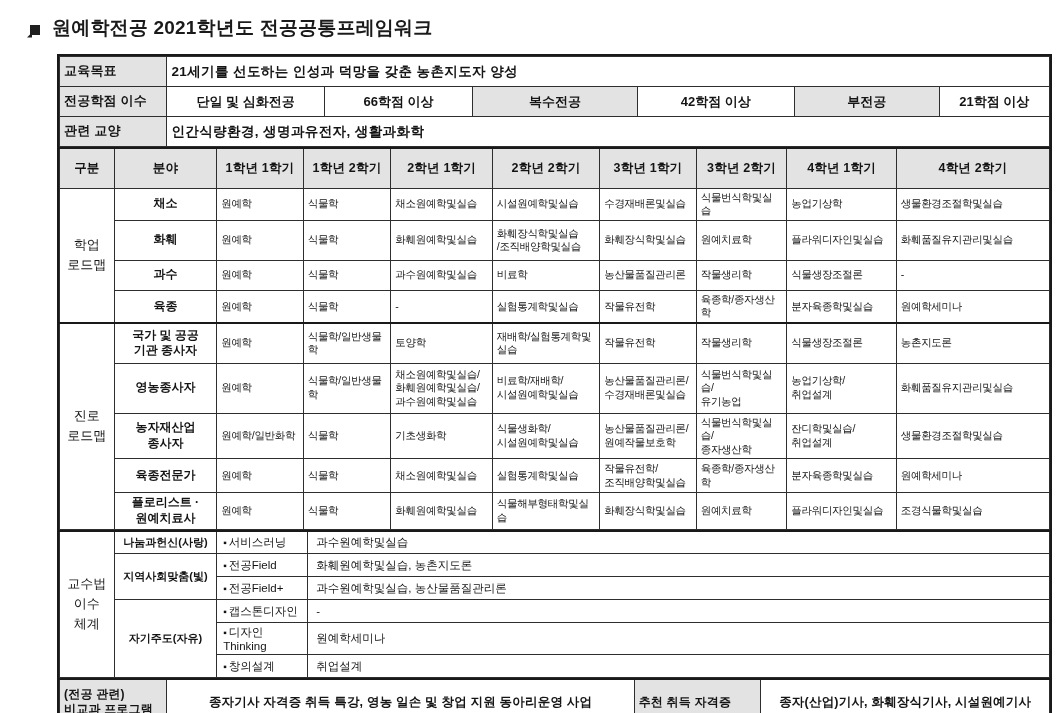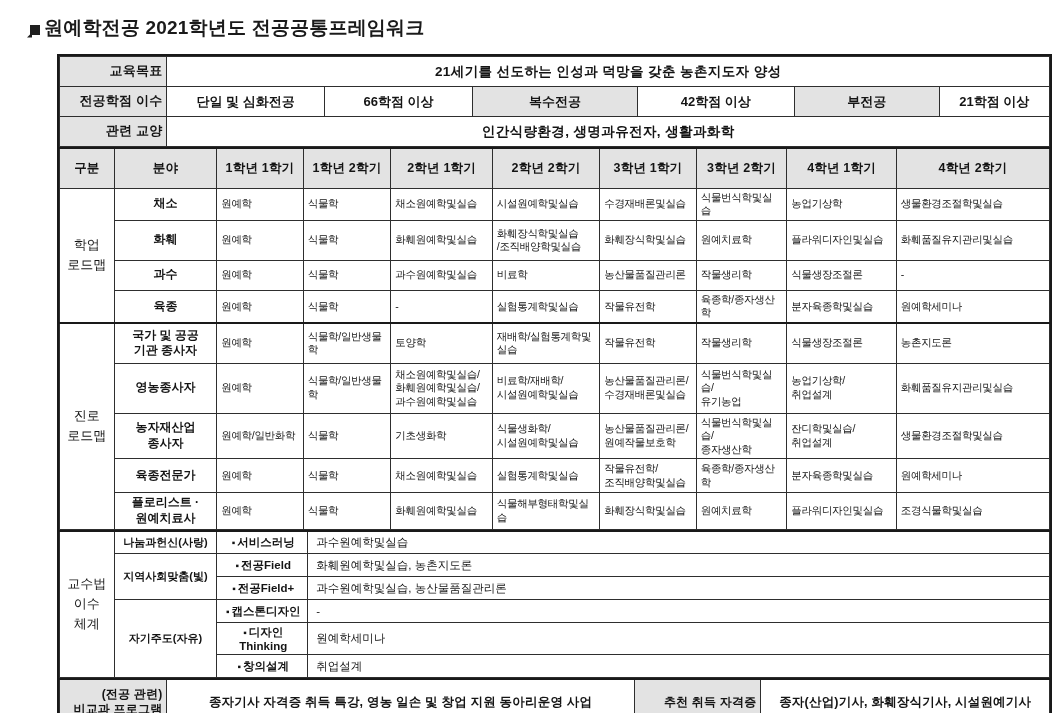--- a/index.html
+++ b/index.html
@@ -5,21 +5,21 @@
   html,body{margin:0;padding:0;}
   body{
     width:1060px;height:713px;
     background:#ffffff;
     font-family:"Liberation Sans", sans-serif;
     color:#141414;
     -webkit-font-smoothing:antialiased;
   }
   .sheet{box-sizing:border-box;width:1060px;padding:13px 8px 0 57px;position:relative;}
   .doc-title{
-    display:flex;align-items:center;gap:4px;
+    display:flex;align-items:center;gap:12px;
     margin:2px 0 13px -27px;
     font-size:19px;font-weight:bold;letter-spacing:0.2px;color:#1a1a1a;
   }
   .bullet-square{width:10px;height:10px;background:#1f1f1f;position:relative;flex:0 0 auto;margin-top:3px;}
   .bullet-square::after{
     content:"";position:absolute;left:-3px;bottom:-3px;width:5px;height:5px;background:#1f1f1f;
     clip-path:polygon(0 100%,100% 0,100% 100%);
   }
   .frame{border:2.5px solid #191919;background:#fff;}
   table{width:100%;border-collapse:collapse;table-layout:fixed;}
@@ -27,29 +27,29 @@
     border:1px solid #2e2e2e;vertical-align:middle;
     padding:2px 4px;white-space:pre-line;overflow:hidden;
   }
   .t-main,.t-ped,.t-bot{border-top:2px solid #191919;}
   .sec-top td{border-top:2px solid #191919;}
   .shade{
     background-color:#e3e3e3;
     background-image:radial-gradient(#c6c6c6 14%, rgba(0,0,0,0) 15%);
     background-size:4px 4px;
   }
-  .lbl{font-weight:bold;text-align:right;font-size:13px;letter-spacing:0.2px;line-height:1.3;}
-  .val-strong{font-weight:bold;text-align:center;font-size:13.5px;letter-spacing:0.4px;}
+  .lbl{font-weight:bold;text-align:left;font-size:13px;letter-spacing:0.2px;line-height:1.3;}
+  .val-strong{font-weight:bold;text-align:left;font-size:13.5px;letter-spacing:0.4px;}
   .credit{font-weight:bold;text-align:center;font-size:13px;}
   .hdr td{font-weight:bold;text-align:center;font-size:12.5px;letter-spacing:0.2px;}
   .group{font-weight:normal;text-align:center;font-size:13px;line-height:1.55;}
   .field{font-weight:bold;text-align:center;font-size:12px;line-height:1.3;}
   .course{font-size:10.5px;letter-spacing:-0.3px;text-align:left;line-height:1.3;}
   .ped-cat{font-weight:bold;text-align:center;font-size:11px;margin-left:46px;}
-  .ped-method{font-size:11.5px;font-weight:bold;text-align:center;padding-left:6px;}
+  .ped-method{font-size:11.5px;font-weight:normal;text-align:left;padding-left:6px;}
   .ped-method .m-bullet{font-size:10px;margin-right:2px;}
   .ped-val{font-size:11.5px;text-align:left;padding-left:8px;}
   .bot{font-weight:bold;text-align:center;font-size:12.5px;line-height:1.3;letter-spacing:0.2px;}
 </style>
 </head>
 <body>
 
 <div class="sheet">
 
   <div class="doc-title">

